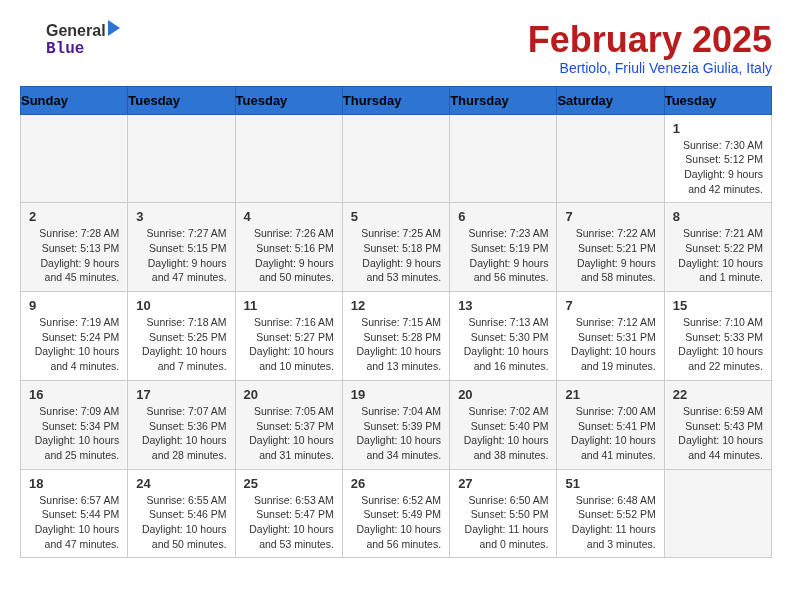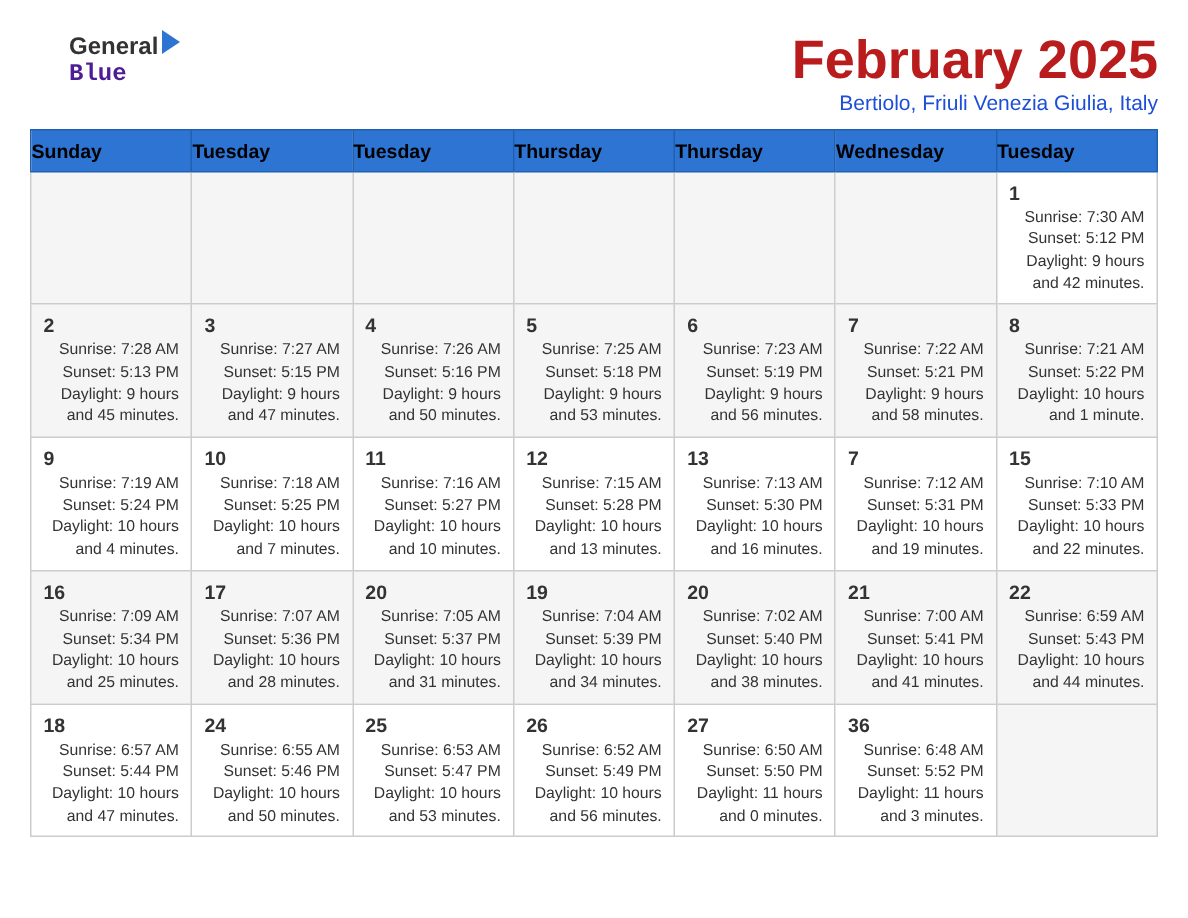--- a/index.html
+++ b/index.html
@@ -110,21 +110,21 @@
 </div>
 
 <table class="calendar">
   <thead>
     <tr>
     <th>Sunday</th>
         <th>Tuesday</th>
         <th>Tuesday</th>
         <th>Thursday</th>
         <th>Thursday</th>
-        <th>Wednesday</th>
+        <th>Saturday</th>
         <th>Tuesday</th>
       </tr>
   </thead>
   <tbody id="calendar-body">
   <tr>
         <td class="empty-cell shaded"></td>
         <td class="empty-cell shaded"></td>
         <td class="empty-cell shaded"></td>
         <td class="empty-cell shaded"></td>
         <td class="empty-cell shaded"></td>
@@ -239,19 +239,19 @@
         </td>
         <td>
           <span class="day-number">26</span>
           <div class="day-info">Sunrise: 6:52 AM<br>Sunset: 5:49 PM<br>Daylight: 10 hours and 56 minutes.</div>
         </td>
         <td>
           <span class="day-number">27</span>
           <div class="day-info">Sunrise: 6:50 AM<br>Sunset: 5:50 PM<br>Daylight: 11 hours and 0 minutes.</div>
         </td>
         <td>
-          <span class="day-number">36</span>
+          <span class="day-number">51</span>
           <div class="day-info">Sunrise: 6:48 AM<br>Sunset: 5:52 PM<br>Daylight: 11 hours and 3 minutes.</div>
         </td>
         <td class="empty-cell shaded"></td>
       </tr>
     </tbody>
 </table>
 
 </body></html>

